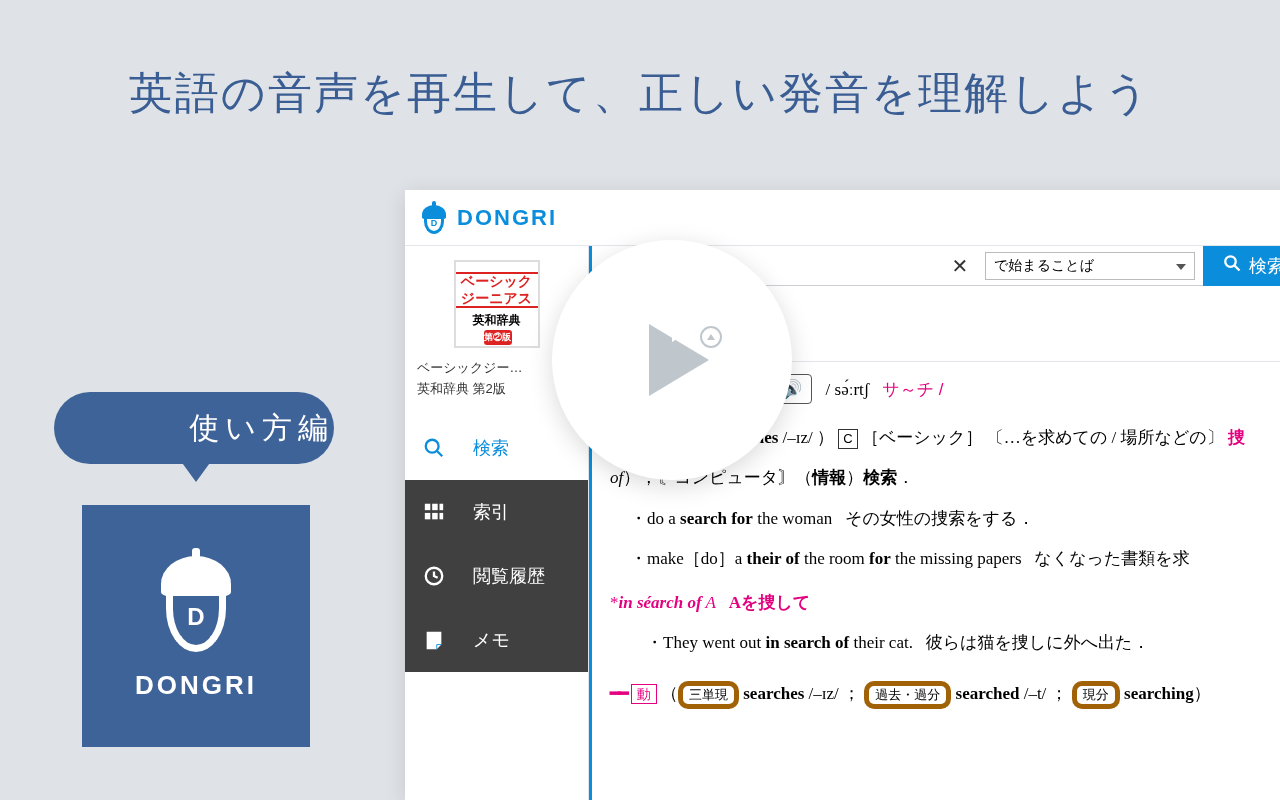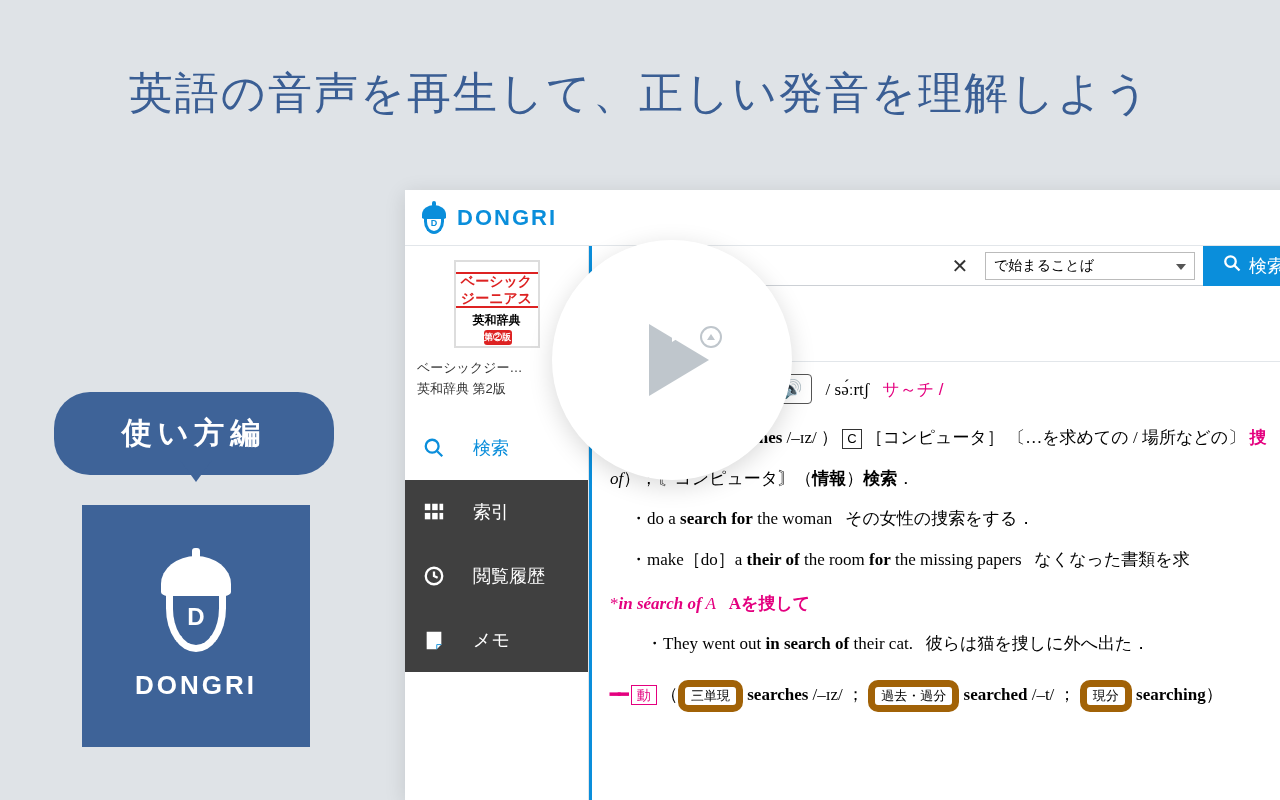--- a/index.html
+++ b/index.html
@@ -22,30 +22,30 @@
     font-weight: 500;
     color: #3a5e94;
     letter-spacing: 2px;
     line-height: 1.5;
   }
   .pill {
     position: absolute;
     top: 392px;
     left: 54px;
     width: 280px;
-    height: 83px;
+    height: 72px;
     background: #3e6398;
     border-radius: 36px;
     color: #fff;
     font-size: 30px;
-    font-weight: 700;
+    font-weight: 400;
     letter-spacing: 6px;
     display: flex;
     align-items: center;
-    justify-content: center;
+    justify-content: flex-end;
   }
   .pill-triangle {
     position: absolute;
     top: 460px;
     left: 180px;
     width: 0;
     height: 0;
     border-left: 16px solid transparent;
     border-right: 16px solid transparent;
     border-top: 22px solid #3e6398;
@@ -320,21 +320,21 @@
     display: inline-block;
     border: 1.5px solid #e4007f;
     color: #e4007f;
     font-size: 14px;
     padding: 0 5px;
     font-family: "Hiragino Sans", sans-serif;
     line-height: 1.3;
   }
   .ovalbox {
     display: inline-block;
-    border: 7px solid #a16207;
+    border: 5px solid #a16207;
     border-radius: 10px;
     font-size: 13px;
     padding: 0 6px;
     font-family: "Hiragino Sans", sans-serif;
     line-height: 1.4;
   }
   .sqbox {
     display: inline-block;
     border: 1px solid #333;
     font-size: 13px;
@@ -516,21 +516,21 @@
             <span class="katakana">サ～チ /</span>
           </span>
         </div>
 
         <div class="block">
           <span class="dash">━━</span>
           <span class="pos-box">名</span>
           （<span class="ovalbox">複</span>
           <b>searches</b><span> /‒ɪz/ ）</span>
           <span class="sqbox">C</span>
-          <span>［コンピュータ］</span>
+          <span>［ベーシック］</span>
           <span>〔…を求めての / 場所などの〕</span>
           <b class="pink">捜</b>
         </div>
         <div class="block">
           <i>of</i>）<span>；〘コンピュータ〙（</span><b>情報</b>）<b>検索</b>．
         </div>
 
         <div class="block indent1">
           <span>・do a </span><b>search for</b><span> the woman</span>
           &nbsp;&nbsp;<span>その女性の捜索をする．</span>

